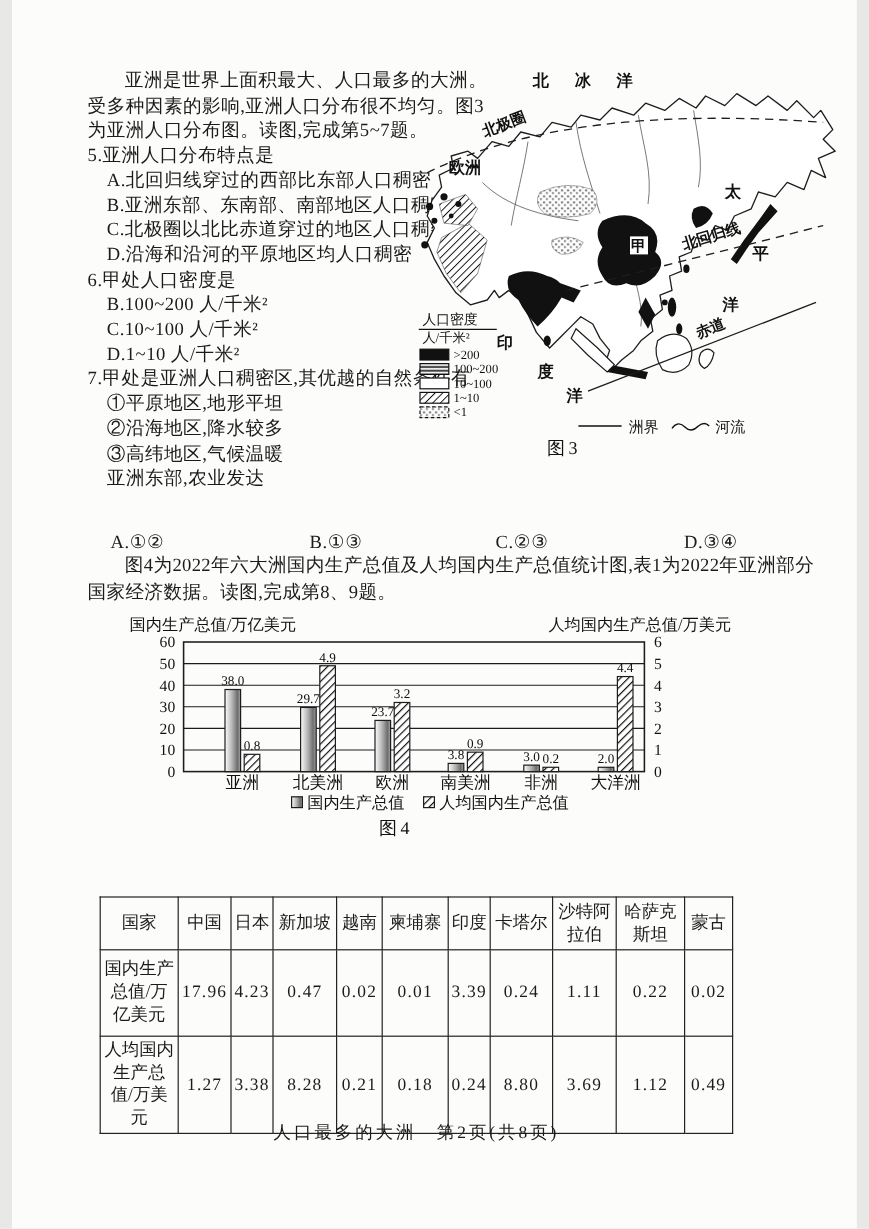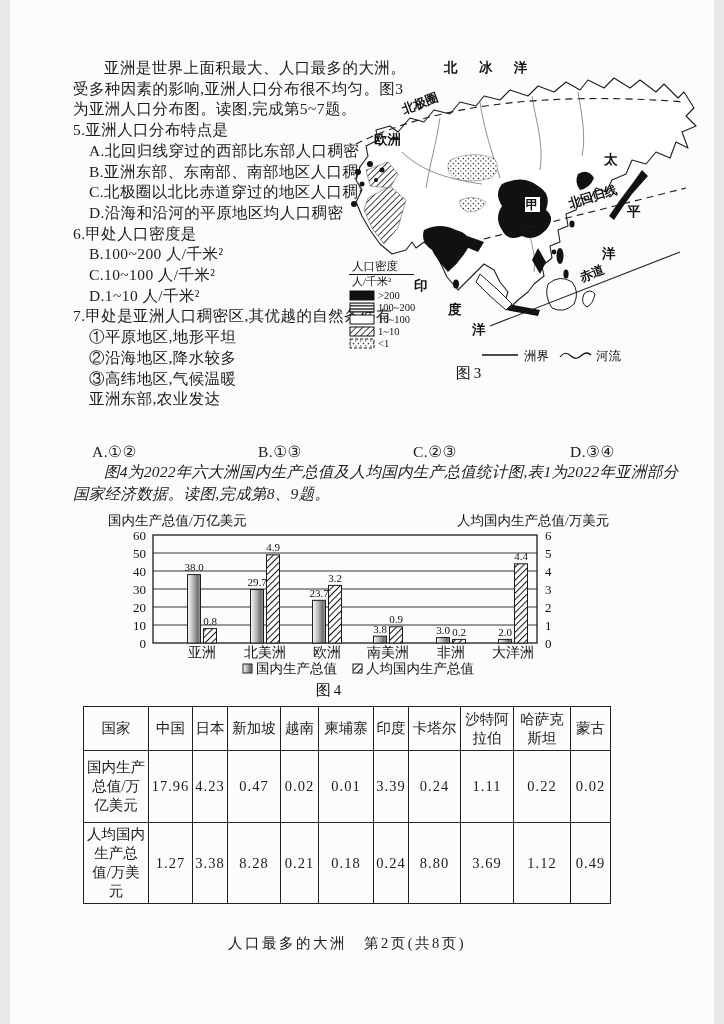--- a/index.html
+++ b/index.html
@@ -12,35 +12,35 @@
   .col{position:absolute;left:63px;top:58px;width:336px;
        font-size:15.5px;line-height:20.7px;letter-spacing:.4px;}
   .col p{margin:0;}
   .intro{text-indent:2em;}
   .stem{margin:0;}
   .opt{padding-left:16px;}
   
   .ansrow span{position:absolute;top:0;font-size:15.5px;letter-spacing:.5px;}
   
   .para2{position:absolute;left:63px;top:461px;width:606px;
-         font-size:15.5px;line-height:21.5px;letter-spacing:.3px;text-indent:2em;margin:0;font-style:italic;}
+         font-size:15.5px;line-height:21.5px;letter-spacing:.3px;text-indent:2em;margin:0;}
   
   .mapsvg{position:absolute;left:322px;top:52px;}
   .mapsvg text{fill:#111;}
   .ml{font-size:12.5px;font-weight:bold;}
   .mo{font-size:13.5px;font-weight:bold;}
   .mleg{font-size:10.5px;font-weight:normal;}
   .mcap{font-size:15px;}
   
   .chartsvg{position:absolute;left:0;top:512px;font-family:"Liberation Serif","DejaVu Serif",serif;}
   .chartsvg text{fill:#111;}
   
   .t1cap{position:absolute;left:73px;top:701px;width:527px;text-align:center;
          font-size:15px;letter-spacing:2px;}
-  .t1wrap{position:absolute;left:73px;top:706px;}
+  .t1wrap{position:absolute;left:73px;top:747px;}
   table.t1{border-collapse:collapse;table-layout:fixed;background:#fcfcfa;}
   table.t1 th,table.t1 td{
     border:1.6px solid #222;text-align:center;vertical-align:middle;
     font-weight:normal;padding:2px 1px;font-size:14.5px;line-height:19px;
   }
   table.t1 tr.hd{height:44px;}
   table.t1 tr.r1{height:72px;}
   table.t1 tr.r2{height:74px;}
   table.t1 td.num{letter-spacing:1px;font-size:14.5px;text-align:center;}
   

